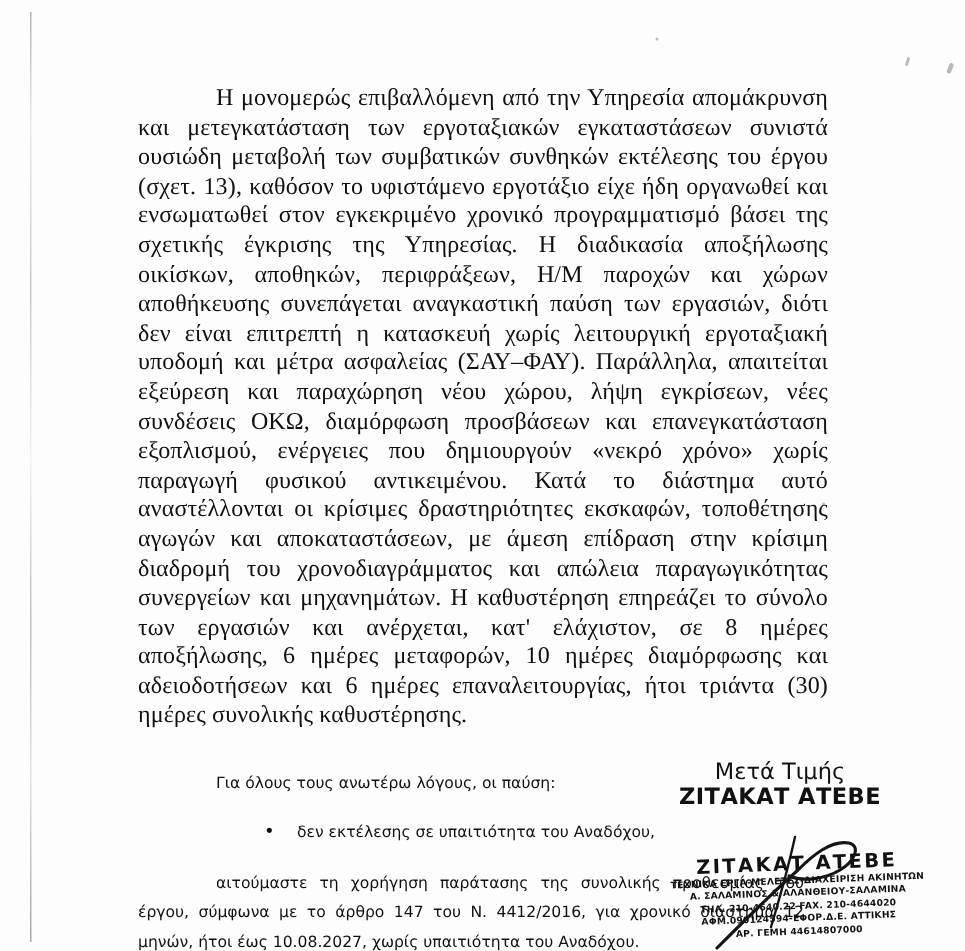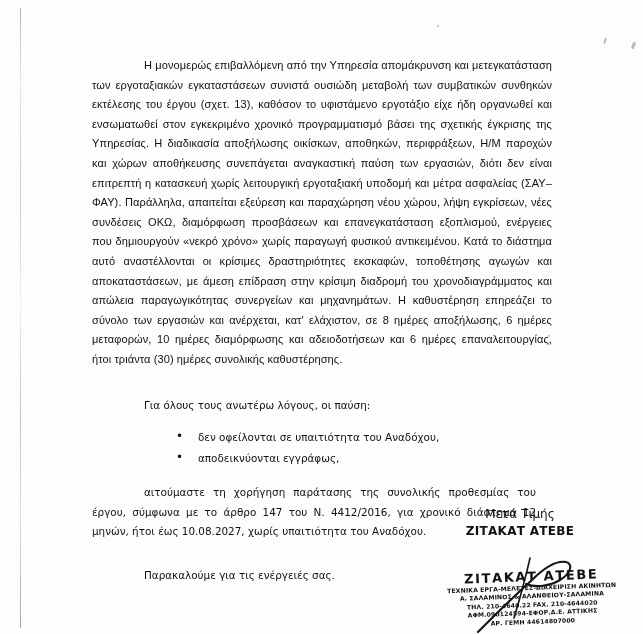--- a/index.html
+++ b/index.html
@@ -41,22 +41,22 @@
   }
 
   .content {
     position: absolute;
     left: 92px;
     top: 56px;
     width: 460px;
   }
 
   .body-par {
-    font-family: Liberation Sans, sans-serif;
-    font-size: 11px;
+    font-family: Liberation Serif, serif;
+    font-size: 16px;
     line-height: 19.6px;
     color: #101010;
     text-align: justify;
     text-indent: 52px;
     margin: 0;
     letter-spacing: 0.1px;
   }
 
   .list-intro {
     margin: 26px 0 0 52px;
@@ -102,21 +102,21 @@
     color: #101010;
   }
 
   
   .signoff {
     position: absolute;
     left: 430px;
     top: 506px;
     width: 180px;
     text-align: center;
-    font-size: 12px;
+    font-size: 15px;
     line-height: 16.5px;
     color: #111;
   }
   .signoff .company {
     font-weight: bold;
     letter-spacing: 0.3px;
   }
 
   
   .stamp {
@@ -165,22 +165,21 @@
   <div class="speck" style="left:548px; top:335px; width:2px; height:2px;"></div>
   <div class="speck" style="left:632px; top:42px; width:3px; height:7px; border-radius:1px; transform:rotate(22deg);"></div>
 
   <div class="content">
 
     <p class="body-par">Η μονομερώς επιβαλλόμενη από την Υπηρεσία απομάκρυνση και μετεγκατάσταση των εργοταξιακών εγκαταστάσεων συνιστά ουσιώδη μεταβολή των συμβατικών συνθηκών εκτέλεσης του έργου (σχετ. 13), καθόσον το υφιστάμενο εργοτάξιο είχε ήδη οργανωθεί και ενσωματωθεί στον εγκεκριμένο χρονικό προγραμματισμό βάσει της σχετικής έγκρισης της Υπηρεσίας. Η διαδικασία αποξήλωσης οικίσκων, αποθηκών, περιφράξεων, Η/Μ παροχών και χώρων αποθήκευσης συνεπάγεται αναγκαστική παύση των εργασιών, διότι δεν είναι επιτρεπτή η κατασκευή χωρίς λειτουργική εργοταξιακή υποδομή και μέτρα ασφαλείας (ΣΑΥ–ΦΑΥ). Παράλληλα, απαιτείται εξεύρεση και παραχώρηση νέου χώρου, λήψη εγκρίσεων, νέες συνδέσεις ΟΚΩ, διαμόρφωση προσβάσεων και επανεγκατάσταση εξοπλισμού, ενέργειες που δημιουργούν «νεκρό χρόνο» χωρίς παραγωγή φυσικού αντικειμένου. Κατά το διάστημα αυτό αναστέλλονται οι κρίσιμες δραστηριότητες εκσκαφών, τοποθέτησης αγωγών και αποκαταστάσεων, με άμεση επίδραση στην κρίσιμη διαδρομή του χρονοδιαγράμματος και απώλεια παραγωγικότητας συνεργείων και μηχανημάτων. Η καθυστέρηση επηρεάζει το σύνολο των εργασιών και ανέρχεται, κατ' ελάχιστον, σε 8 ημέρες αποξήλωσης, 6 ημέρες μεταφορών, 10 ημέρες διαμόρφωσης και αδειοδοτήσεων και 6 ημέρες επαναλειτουργίας, ήτοι τριάντα (30) ημέρες συνολικής καθυστέρησης.</p>
 
     <p class="list-intro">Για όλους τους ανωτέρω λόγους, οι παύση:</p>
 
     <ul class="reasons">
-      <li>δεν οφείλονται σε υπαιτιότητα του Αναδόχου,</li>
-      <li>αποδεικνύονται εγγράφως,</li>
+      <li>δεν εκτέλεσης σε υπαιτιότητα του Αναδόχου,</li>
     </ul>
 
     <p class="closing-par">αιτούμαστε τη χορήγηση παράτασης της συνολικής προθεσμίας του έργου, σύμφωνα με το άρθρο 147 του Ν. 4412/2016, για χρονικό διάστημα 12 μηνών, ήτοι έως 10.08.2027, χωρίς υπαιτιότητα του Αναδόχου.</p>
 
     <p class="thanks">Παρακαλούμε για τις ενέργειές σας.</p>
   </div>
 
   <div class="signoff">
     <div>Μετά Τιμής</div>
     <div class="company">ΖΙΤΑΚΑΤ ΑΤΕΒΕ</div>

